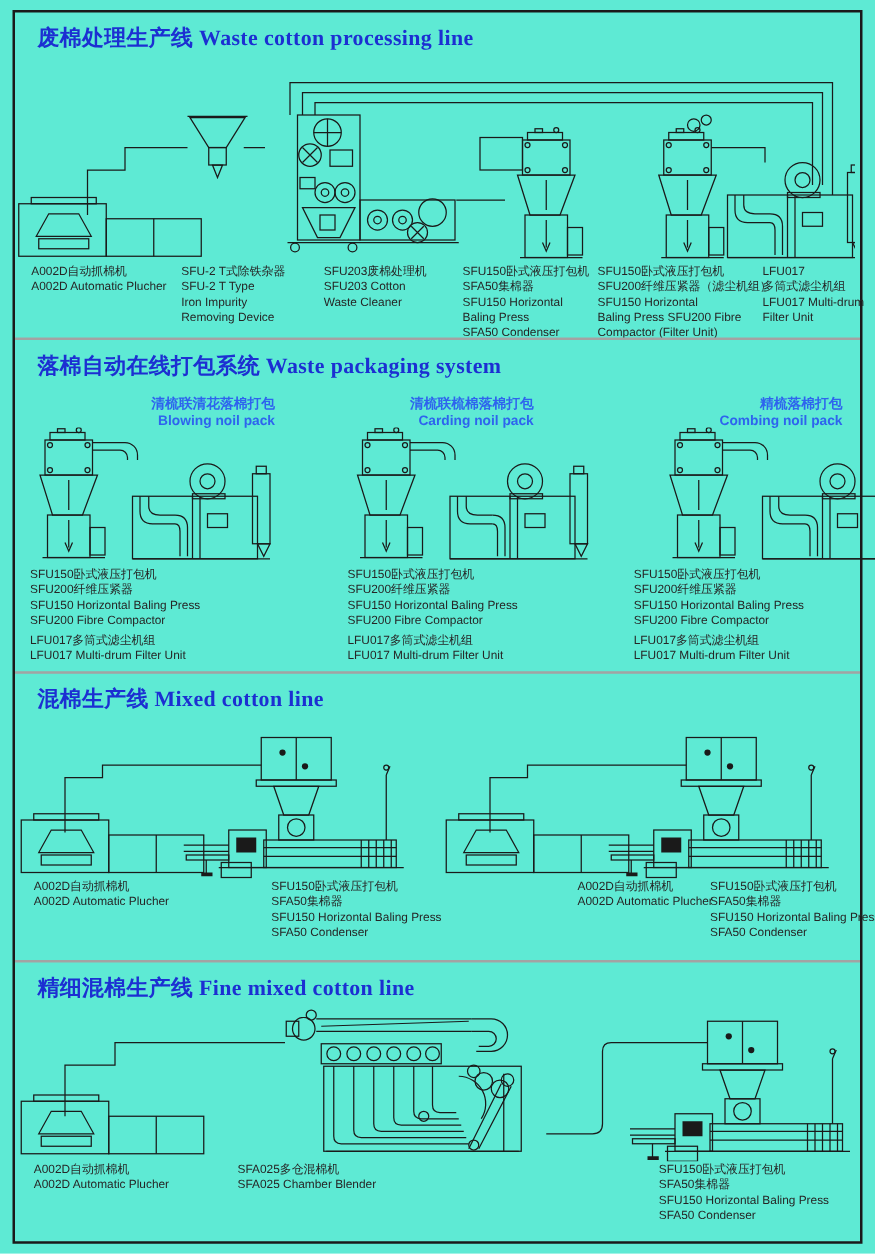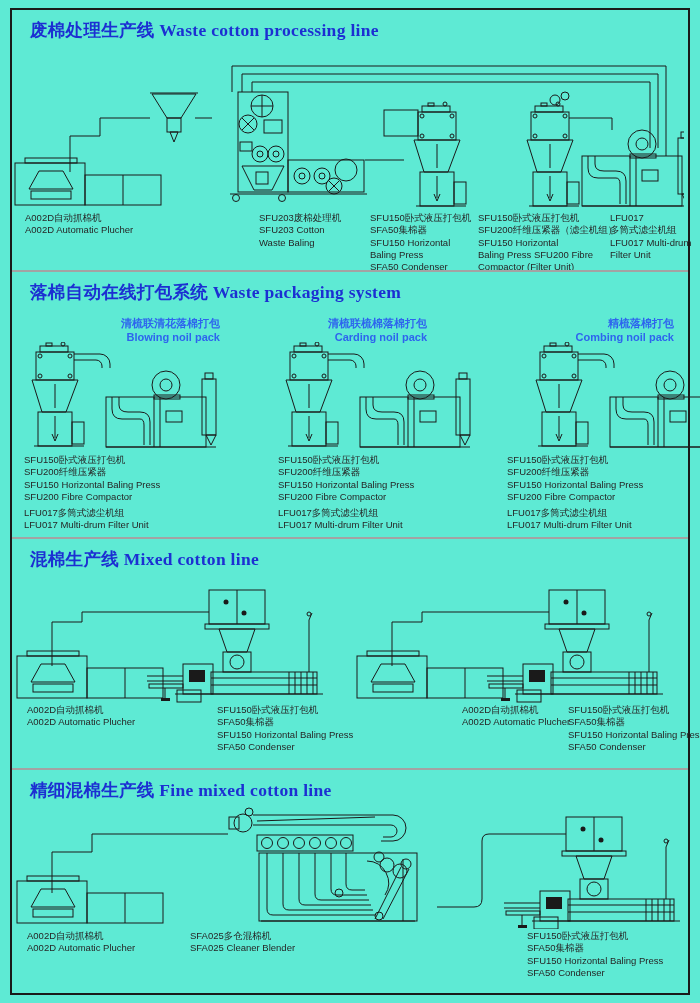--- a/index.html
+++ b/index.html
@@ -191,23 +191,27 @@
           <circle class="ln" cx="543" cy="40" r="5"></circle>
           <circle class="ln" cx="553" cy="36" r="4"></circle>
           <use href="#sym-vpress" x="505" y="44" width="70" height="105"></use>
         </g>
         <g>
           <use href="#sym-filter" x="570" y="66" width="112" height="82"></use>
         </g>
       </svg>
       <div class="lbl" style="left:13px;top:202px;width:112px">A002D自动抓棉机
 A002D Automatic Plucher</div>
+      <div class="lbl" style="left:133px;top:202px;width:96px">SFU-2 T式除铁杂器
+SFU-2 T Type
+Iron Impurity
+Removing Device</div>
       <div class="lbl" style="left:247px;top:202px;width:96px">SFU203废棉处理机
 SFU203 Cotton
-Waste Baling</div>
+Waste Cleaner</div>
       <div class="lbl" style="left:358px;top:202px;width:116px">SFU150卧式液压打包机
 SFA50集棉器
 SFU150 Horizontal
 Baling Press
 SFA50 Condenser</div>
       <div class="lbl" style="left:466px;top:202px;width:144px">SFU150卧式液压打包机
 SFU200纤维压紧器（滤尘机组）
 SFU150 Horizontal
 Baling Press SFU200 Fibre
 Compactor (Filter Unit)</div>
@@ -307,21 +311,21 @@
         <g>
           <use href="#sym-blender" x="215" y="2" width="210" height="120"></use>
         </g>
         <g>
           <use href="#sym-hpress" x="492" y="12" width="180" height="110"></use>
         </g>
       </svg>
       <div class="lbl" style="left:15px;top:160px;width:130px">A002D自动抓棉机
 A002D Automatic Plucher</div>
       <div class="lbl" style="left:178px;top:160px;width:170px">SFA025多仓混棉机
-SFA025 Cleaner Blender</div>
+SFA025 Chamber Blender</div>
       <div class="lbl" style="left:515px;top:160px;width:165px">SFU150卧式液压打包机
 SFA50集棉器
 SFU150 Horizontal Baling Press
 SFA50 Condenser</div>
     </section>
 
   </div>
 </div>
 
 </body></html>

